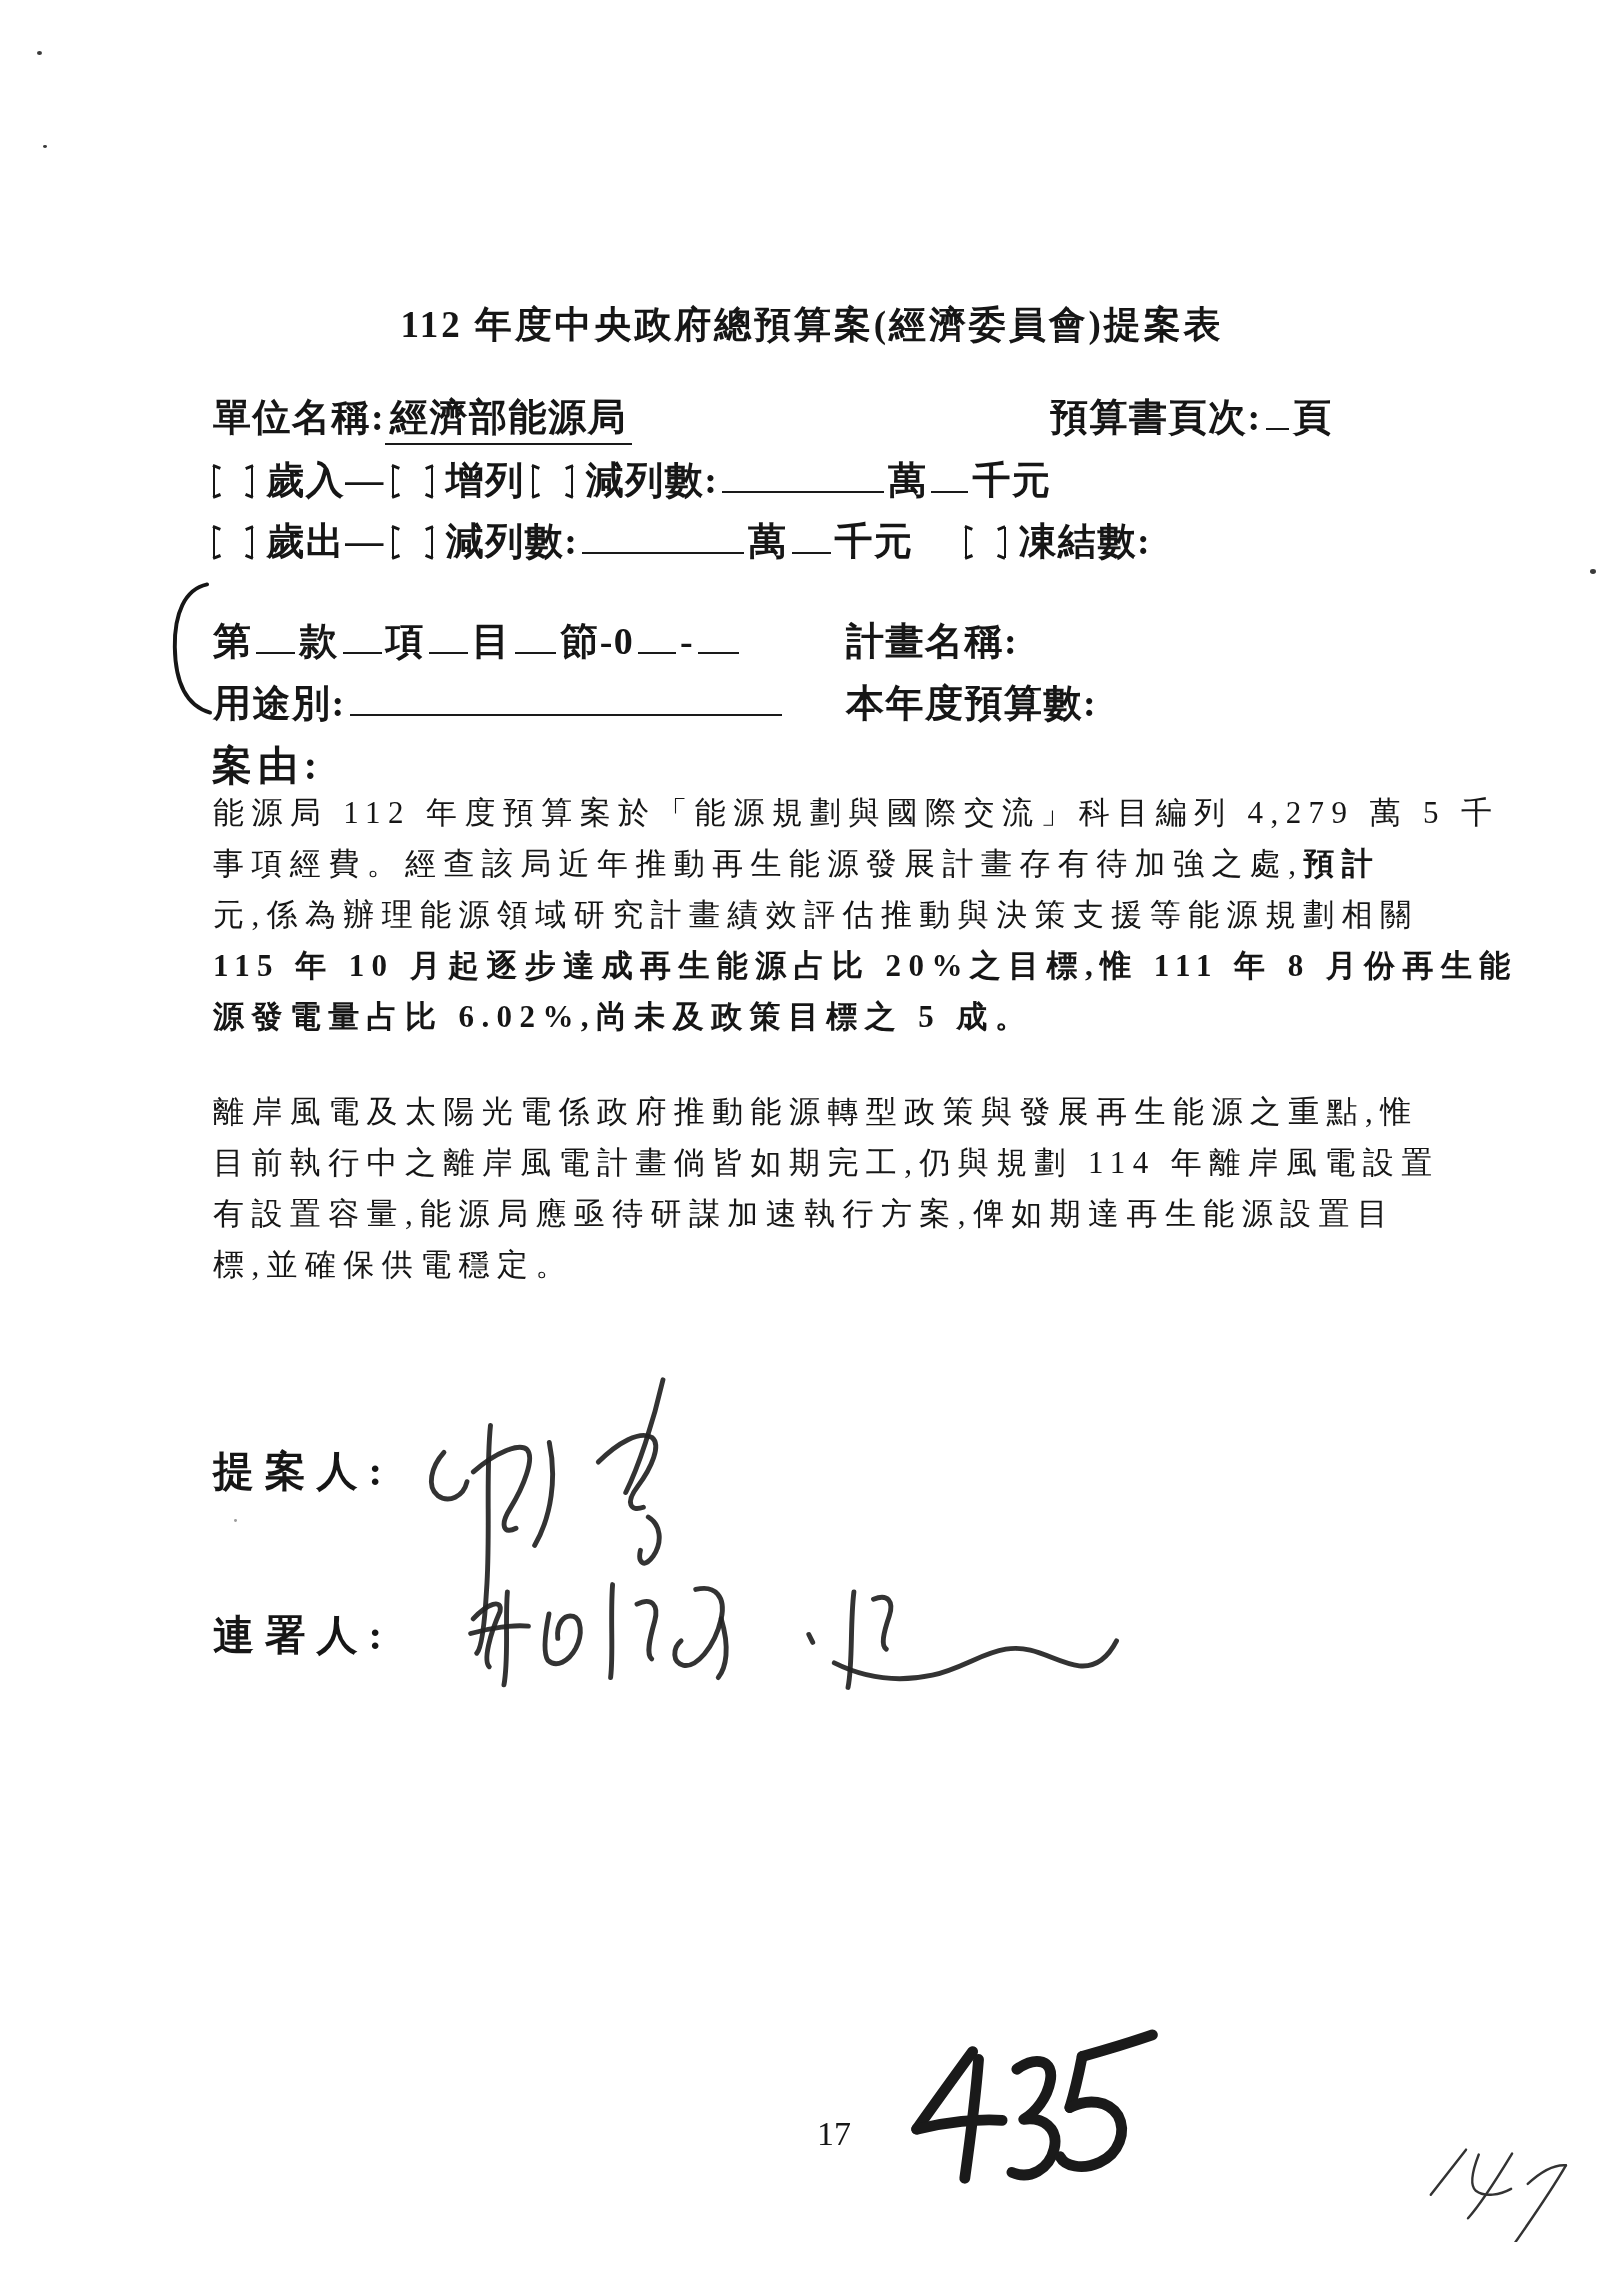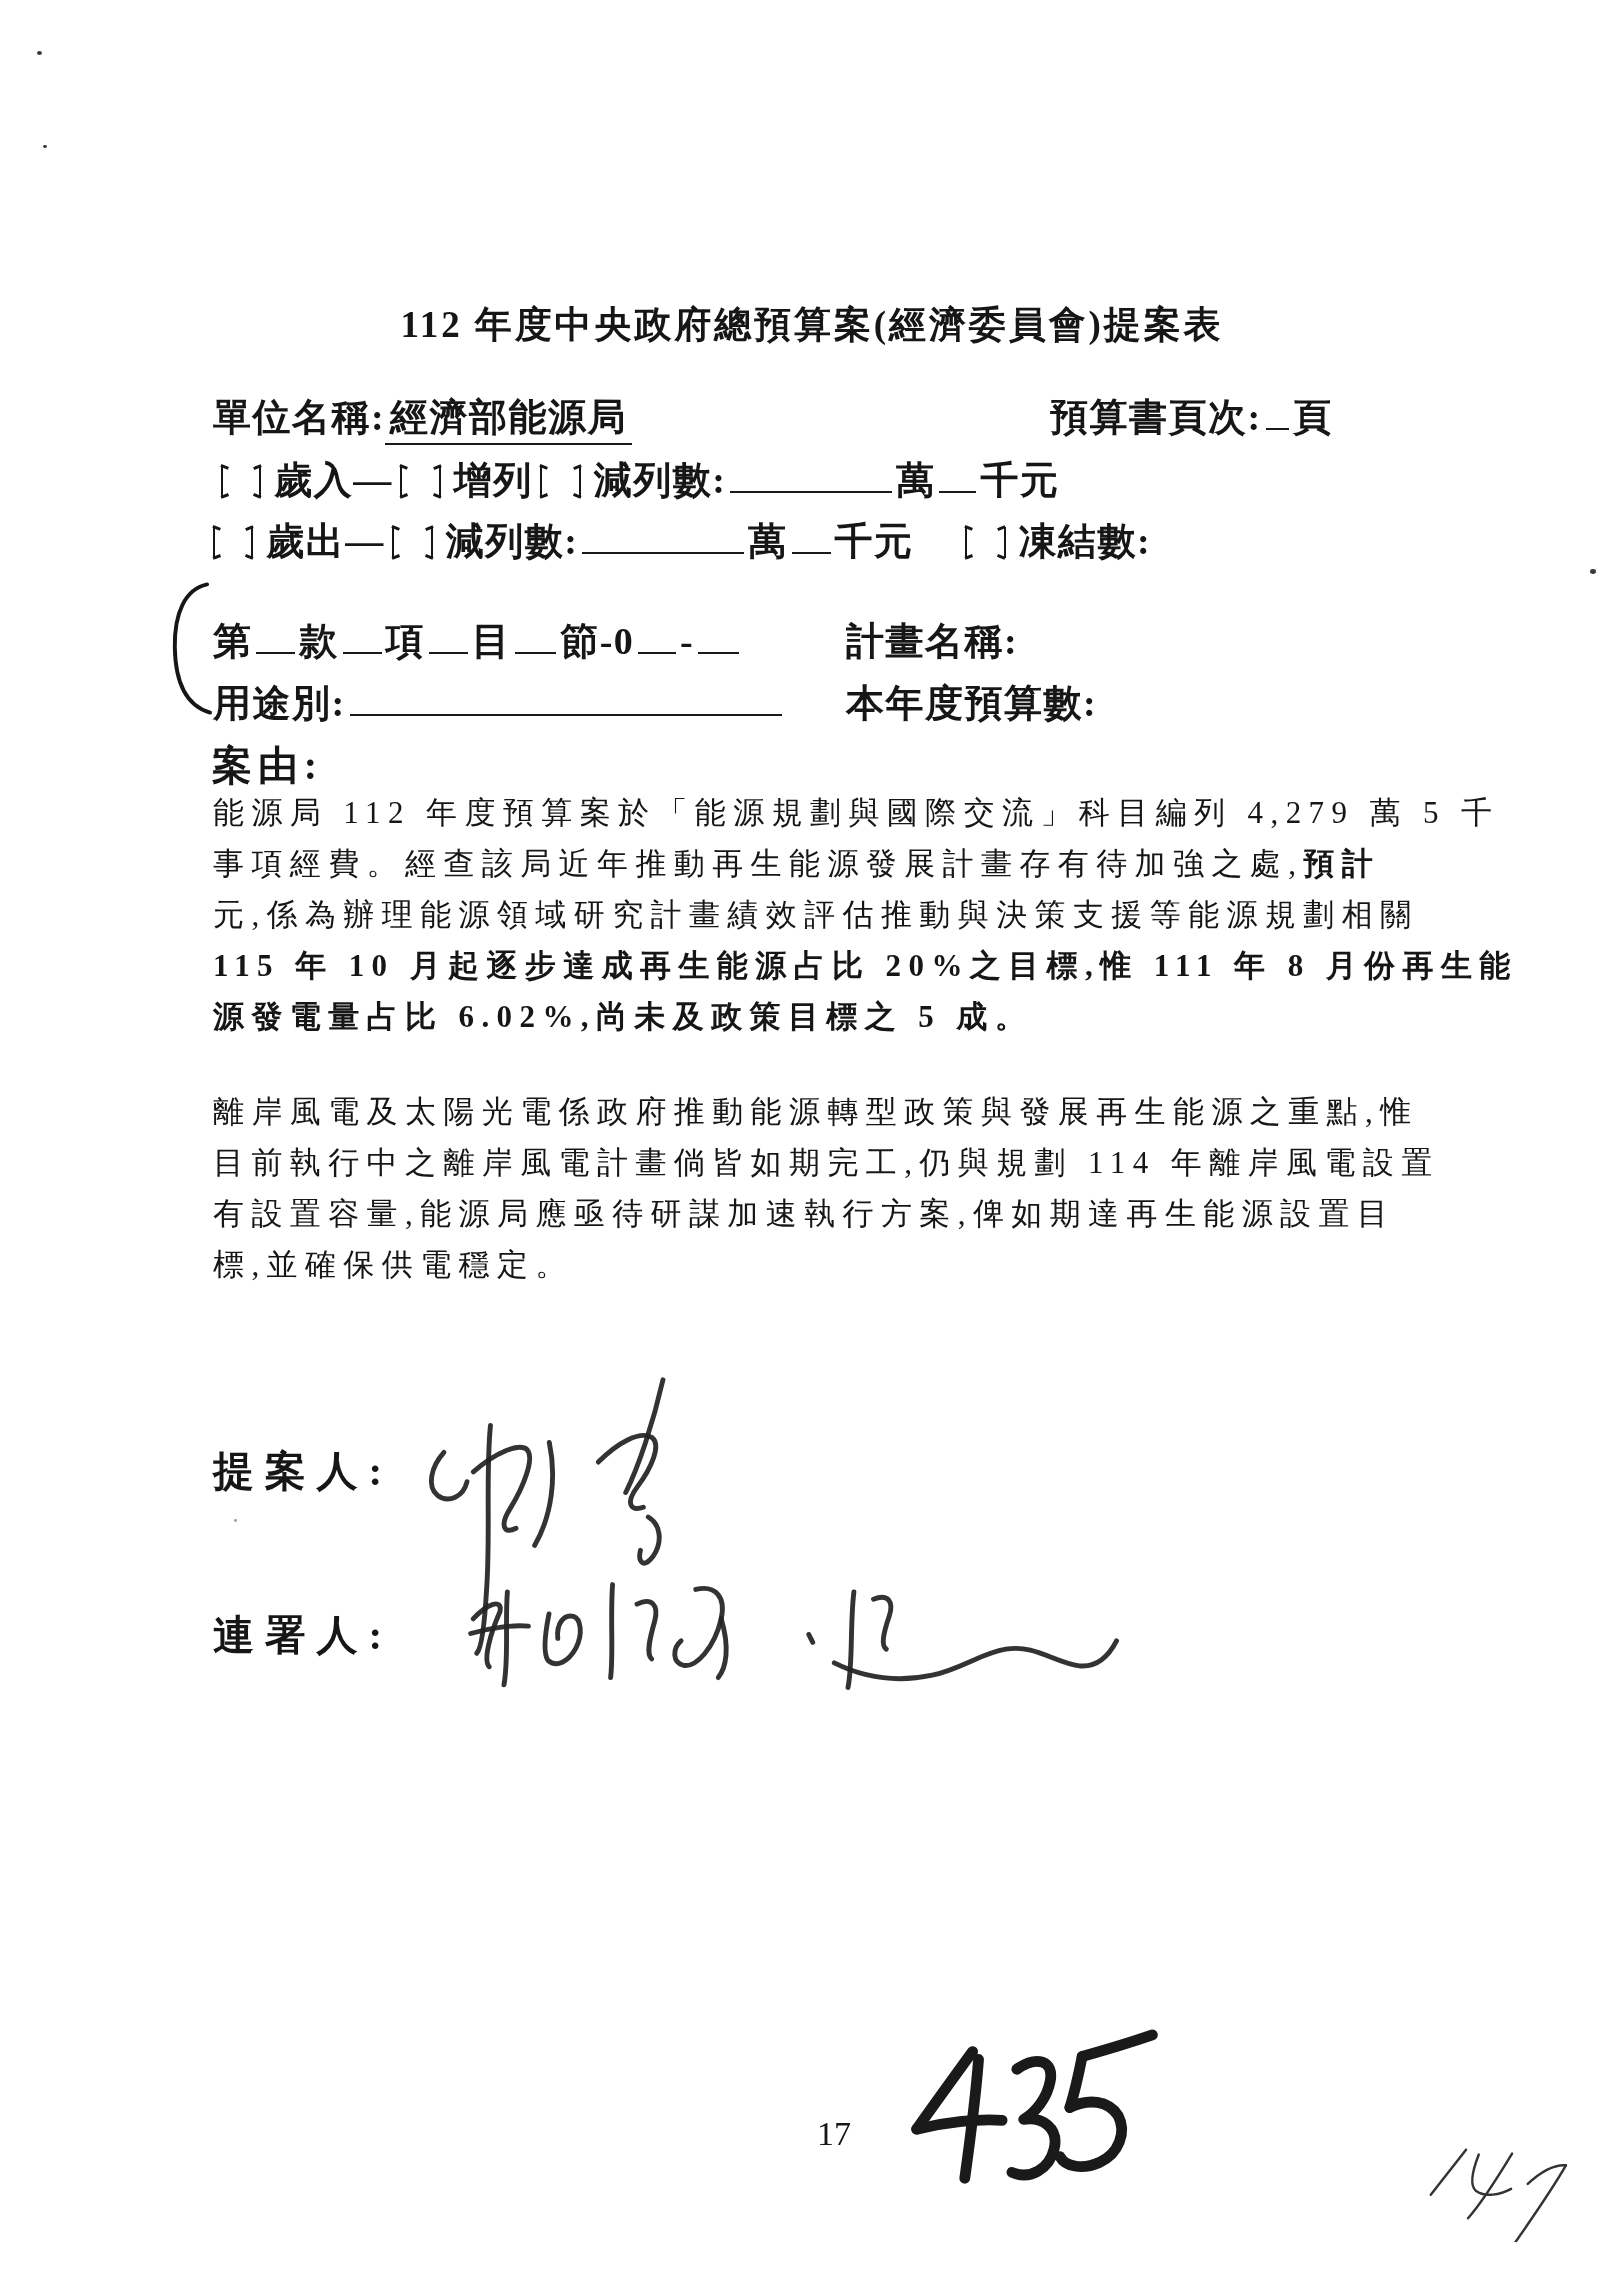--- a/index.html
+++ b/index.html
@@ -39,21 +39,21 @@
 
   <div class="abs title" style="top:300px;">112 年度中央政府總預算案(經濟委員會)提案表</div>
 
   <div class="abs hdr" style="left:213px;top:392px;">
     <span>單位名稱:</span><span class="u">經濟部能源局</span>
   </div>
   <div class="abs hdr" style="left:1050px;top:392px;">
     <span>預算書頁次:</span><span class="blank" style="width:23.5px;"></span><span>頁</span>
   </div>
 
-  <div class="abs hdr" style="left:213px;top:455px;margin-left:8px;">
+  <div class="abs hdr" style="left:213px;top:455px;">
     <span class="pair"><span class="cbx l"></span><span class="cbx r"></span></span><span>歲入</span><span>—</span><span class="pair" style="margin-left:7.8px;"><span class="cbx l"></span><span class="cbx r"></span></span><span>增列</span><span class="pair" style="margin-left:7.8px;"><span class="cbx l"></span><span class="cbx r"></span></span><span>減列數:</span><span class="blank" style="width:162px;"></span><span>萬</span><span class="blank" style="width:37px;"></span><span>千元</span>
   </div>
 
   <div class="abs hdr" style="left:213px;top:516px;">
     <span class="pair"><span class="cbx l"></span><span class="cbx r"></span></span><span>歲出</span><span>—</span><span class="pair" style="margin-left:7.8px;"><span class="cbx l"></span><span class="cbx r"></span></span><span>減列數:</span><span class="blank" style="width:162px;"></span><span>萬</span><span class="blank" style="width:39px;"></span><span>千元</span><span class="gap" style="width:52px;"></span><span class="pair"><span class="cbx l"></span><span class="cbx r"></span></span><span>凍結數:</span>
   </div>
 
   <svg class="abs brkt" style="left:162px;top:581px;" width="54" height="137" viewBox="330 1185 110 280">
     <path d="M422,1192 C376,1202 355,1252 356,1320 C357,1390 379,1440 428,1454"></path>
   </svg>

